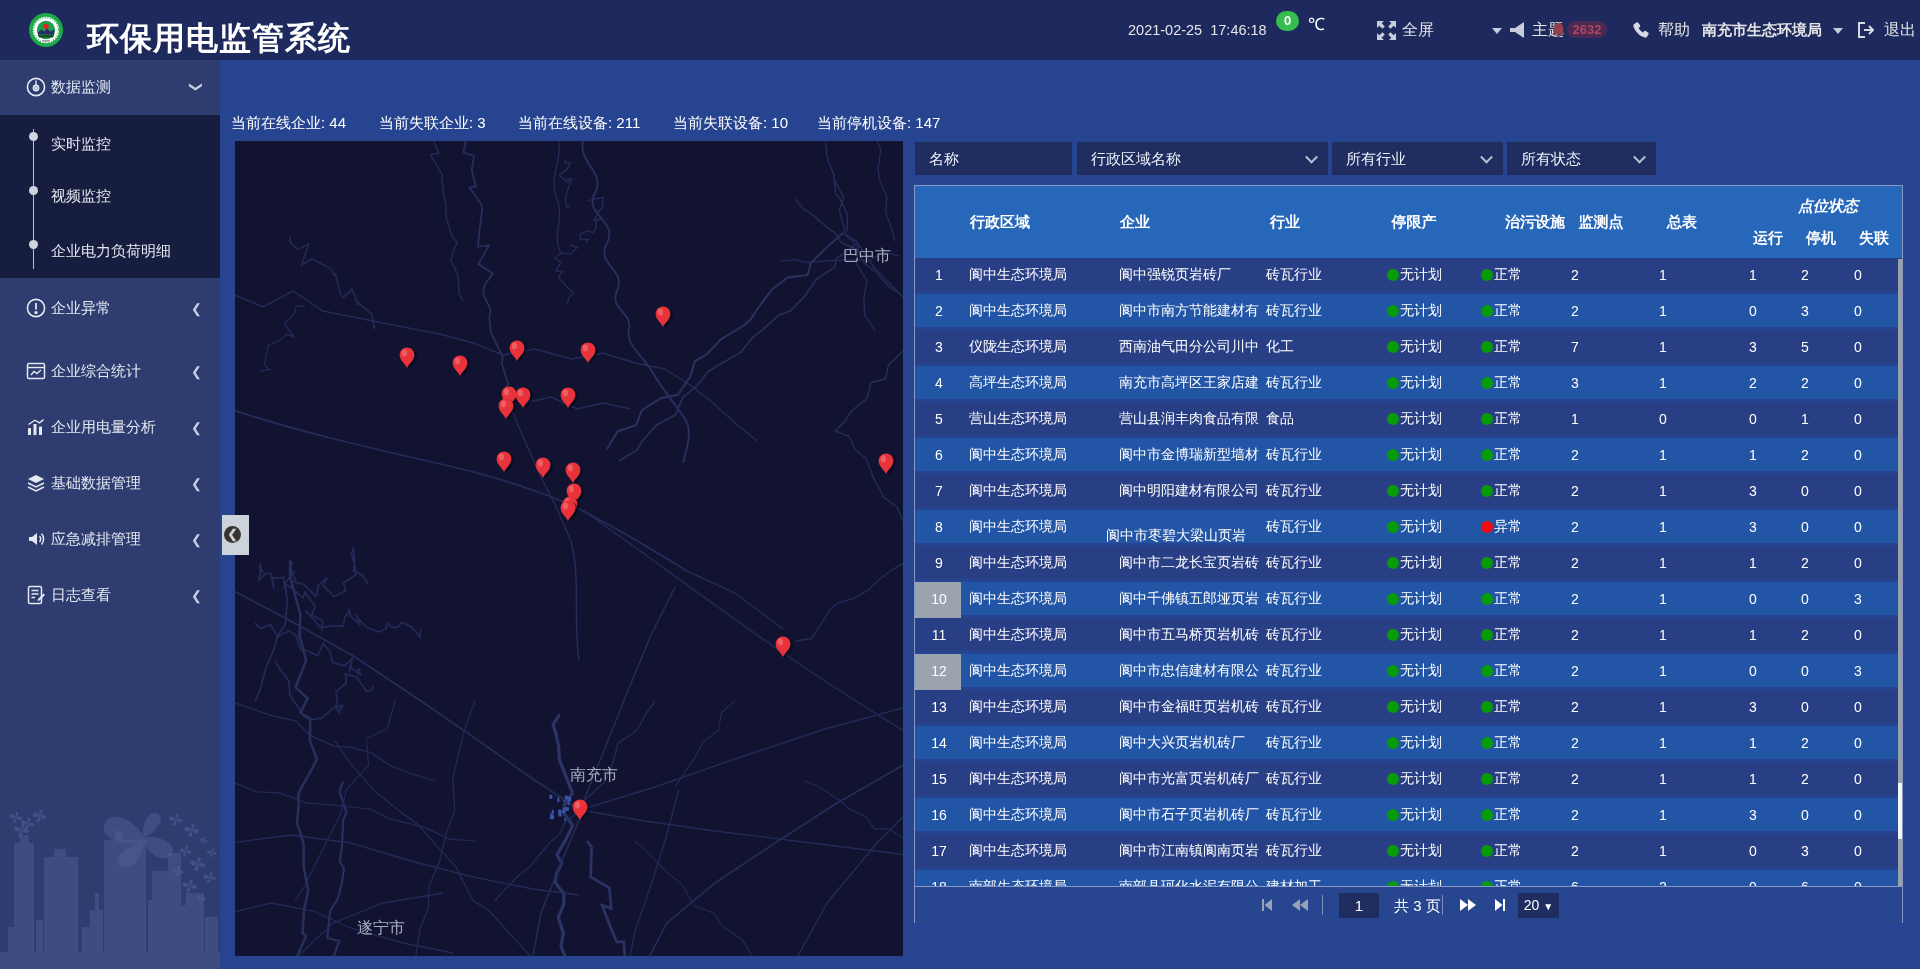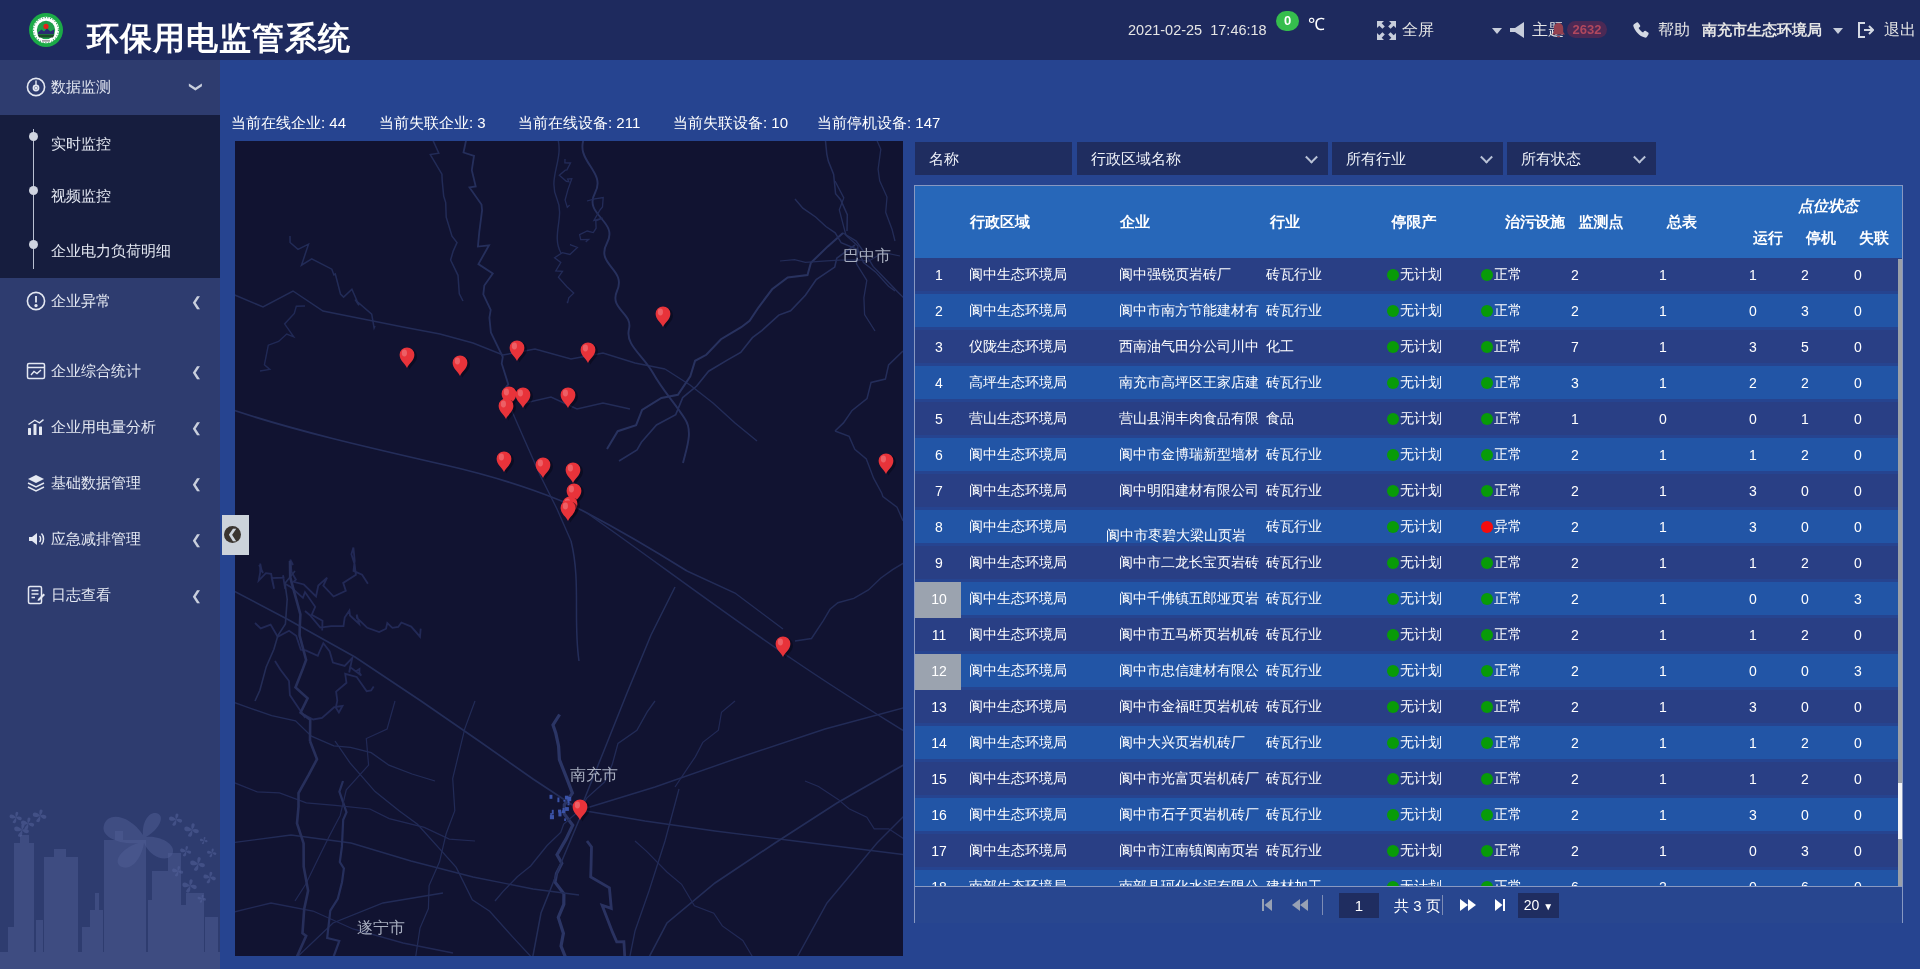--- a/index.html
+++ b/index.html
@@ -92,21 +92,21 @@
   </div>
   <div id="submenu">
     <div style="position:absolute;left:33px;top:14px;width:1px;height:140px;background:#b9c0d2;"></div>
     <div class="dot" style="top:17px;"></div>
     <div class="smi" style="top:29px;">实时监控</div>
     <div class="dot" style="top:71px;"></div>
     <div class="smi" style="top:81px;">视频监控</div>
     <div class="dot" style="top:125px;"></div>
     <div class="smi" style="top:136px;">企业电力负荷明细</div>
   </div>
-  <div class="mi" style="top:221px;padding-left:31px;">
+  <div class="mi" style="top:228px;padding-left:31px;">
     <svg class="ic" viewBox="0 0 20 20" fill="none" stroke="#e4e8f2" stroke-width="1.6">
       <circle cx="10" cy="10" r="8.6"></circle>
       <path d="M10 5 L10 11.5" stroke-width="1.8"></path>
       <circle cx="10" cy="14.6" r="0.9" fill="#e4e8f2"></circle>
     </svg>
     <span class="tx">企业异常</span>
       <span class="ch">❮</span>
   </div>
   <div class="mi" style="top:291px;">
     <svg class="ic" viewBox="0 0 20 20" fill="none" stroke="#e4e8f2" stroke-width="1.5">

